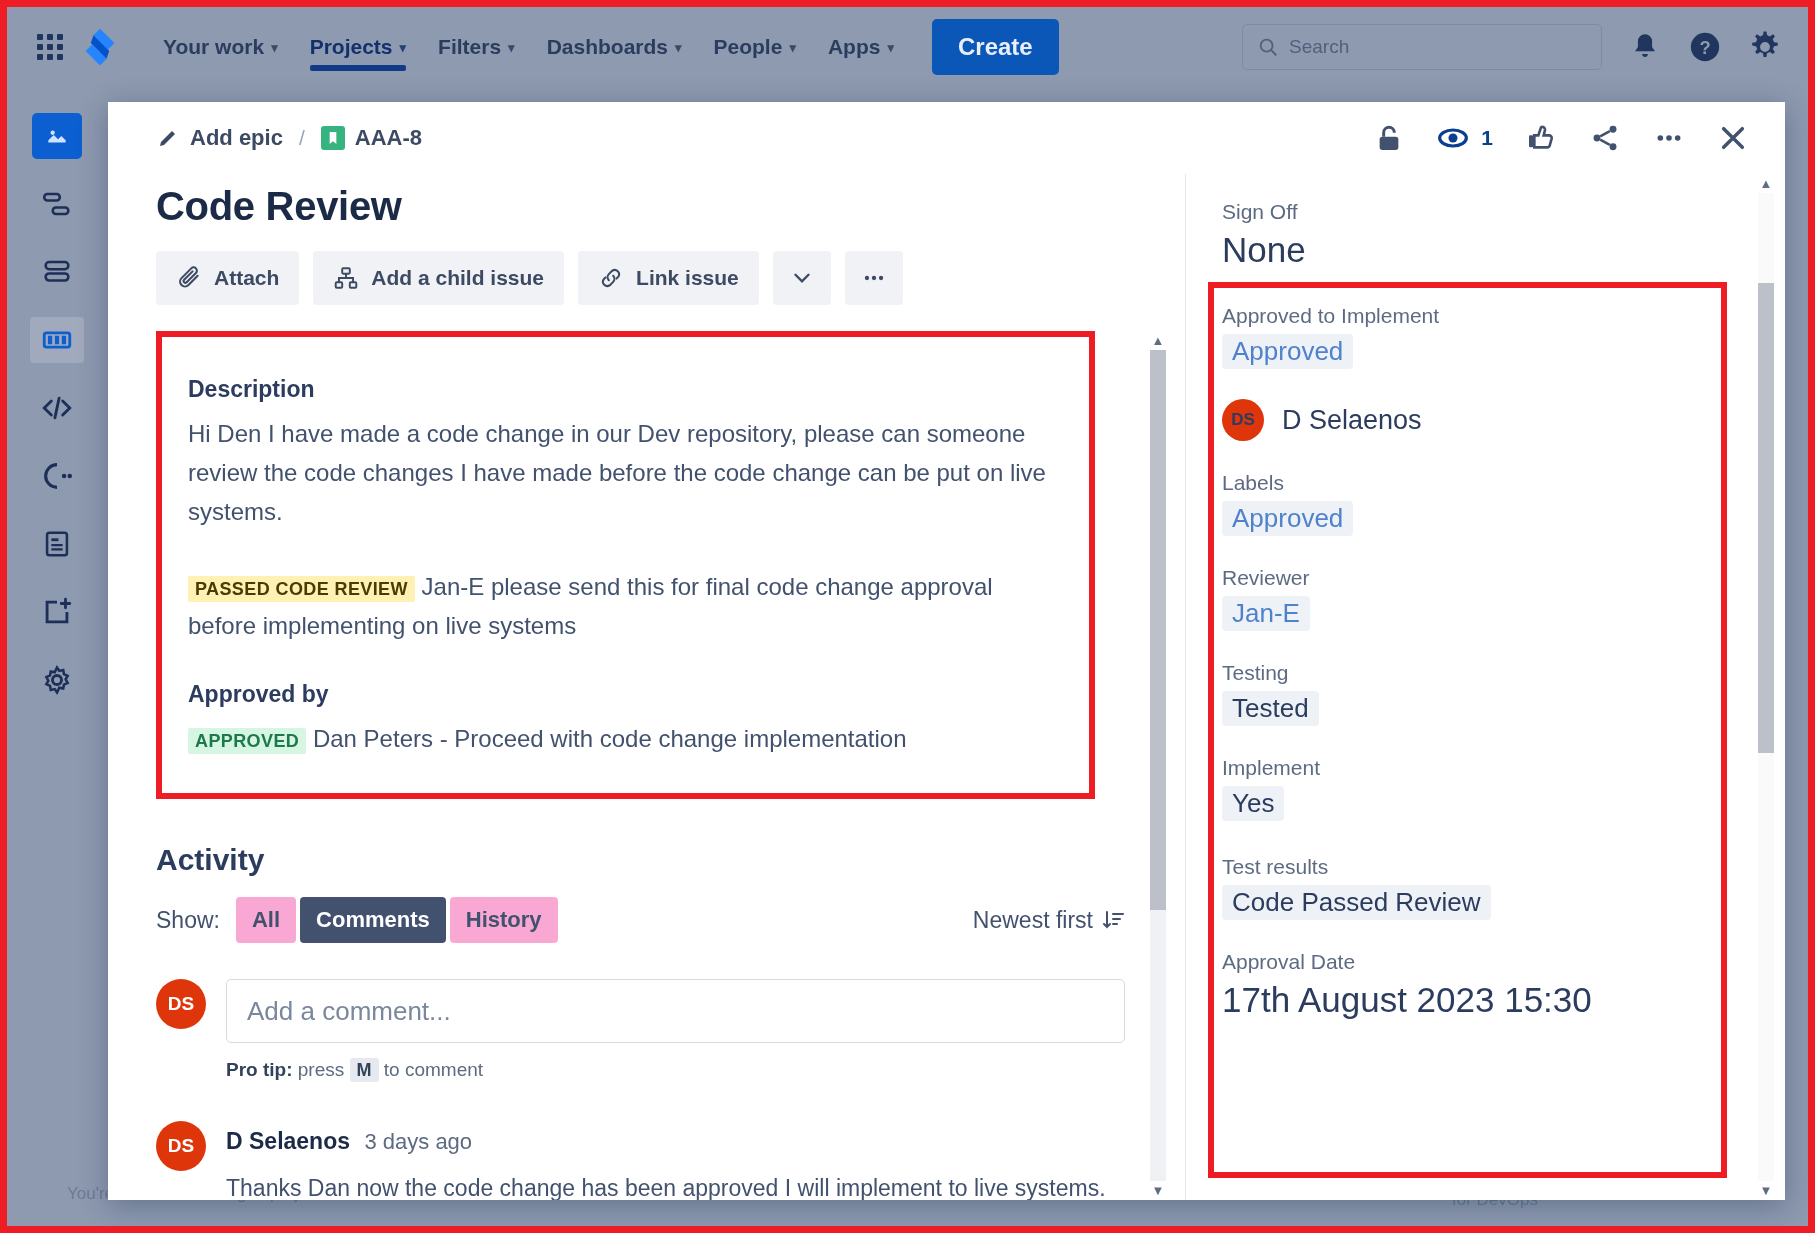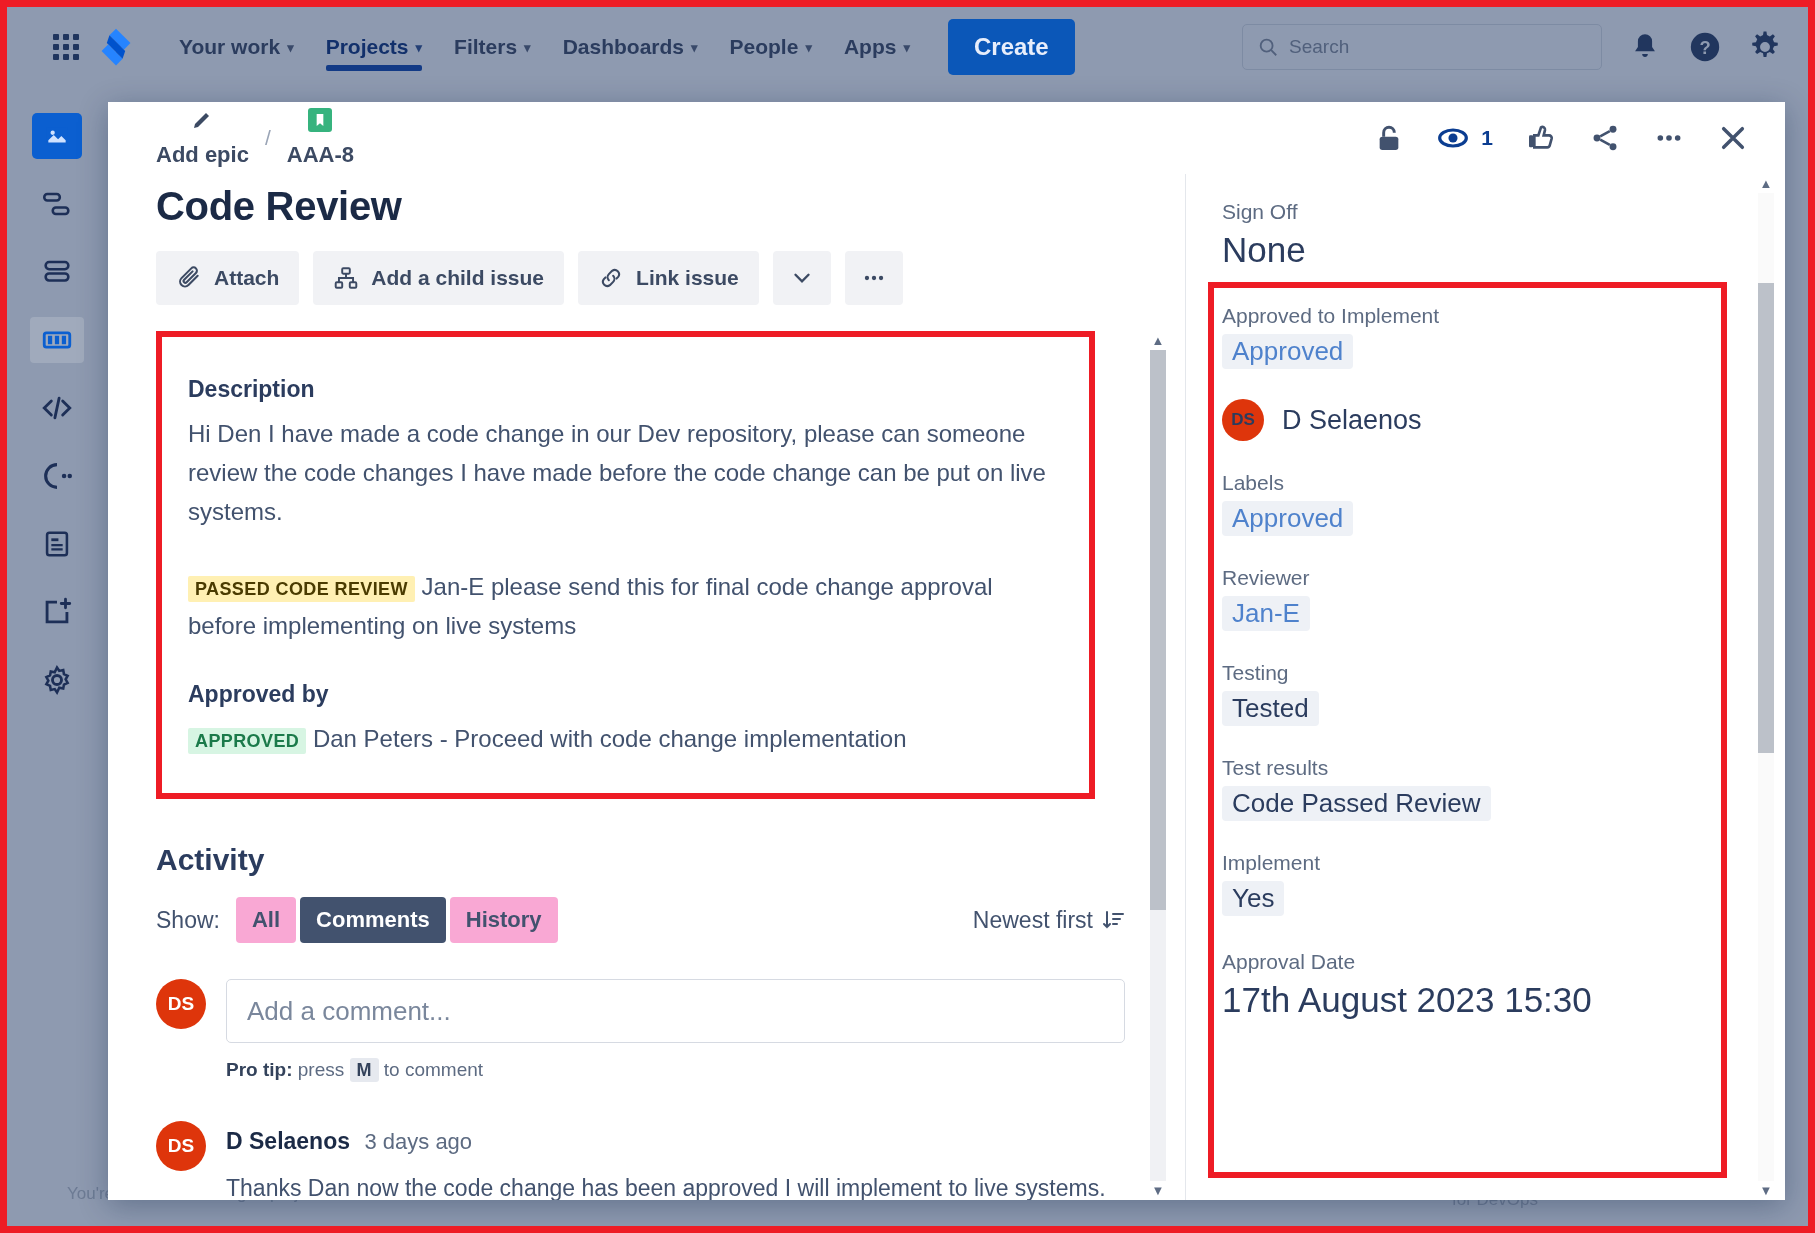--- a/index.html
+++ b/index.html
@@ -20,21 +20,21 @@
   }
 
   
   .app-backdrop {
     position: absolute; inset: 0;
     background: #8e9ab0;
   }
 
   
   .topnav {
-    position: absolute; top: 0; left: 16px; right: 0; height: 80px;
+    position: absolute; top: 0; left: 0; right: 0; height: 80px;
     background: #8e9ab0;
     display: flex; align-items: center;
     padding: 0 26px;
     gap: 0;
   }
   .appswitcher {
     width: 34px; height: 34px; margin-right: 12px;
     display: grid; grid-template-columns: repeat(3, 6px);
     grid-template-rows: repeat(3, 6px); gap: 4px;
     align-content: center; justify-content: center;
@@ -108,21 +108,21 @@
   }
 
   .modal-head {
     height: 72px; flex: 0 0 auto;
     display: flex; align-items: center;
     padding: 0 36px 0 48px;
   }
   .breadcrumb { display: flex; align-items: center; gap: 12px; }
   .bc-link {
     display: flex; align-items: center; gap: 10px;
-    font-size: 22px; font-weight: 700; color: #3c4a63; flex-direction: column;
+    font-size: 22px; font-weight: 700; color: #3c4a63;
   }
   .bc-sep { color: #9aa4b6; font-size: 21px; padding: 0 4px; }
   .epic-glyph { width: 24px; height: 24px; background: #36b37e; border-radius: 3px;
     display:flex; align-items:center; justify-content:center; }
   .head-actions { margin-left: auto; display: flex; align-items: center; gap: 32px; }
   .hicon { color: #42526e; display:flex; align-items:center; }
   .hicon svg { width: 32px; height: 32px; }
   .watch-group { display: flex; align-items: center; gap: 12px; }
   .watch-count { font-size: 21px; font-weight: 700; color: #0b3d91; }
 
@@ -624,28 +624,28 @@
           <div class="rf" style="margin-bottom:30px;">
             <div class="rf-label">Reviewer</div>
             <div><span class="chip link">Jan-E</span></div>
           </div>
 
           <div class="rf" style="margin-bottom:30px;">
             <div class="rf-label">Testing</div>
             <div><span class="chip">Tested</span></div>
           </div>
 
+          <div class="rf" style="margin-bottom:34px;">
+            <div class="rf-label">Implement</div>
+            <div><span class="chip">Yes</span></div>
+          </div>
+
           <div class="rf" style="margin-bottom:30px;">
             <div class="rf-label">Test results</div>
             <div><span class="chip">Code Passed Review</span></div>
-          </div>
-
-          <div class="rf" style="margin-bottom:34px;">
-            <div class="rf-label">Implement</div>
-            <div><span class="chip">Yes</span></div>
           </div>
 
           <div class="rf">
             <div class="rf-label">Approval Date</div>
             <div class="rf-val">17th August 2023 15:30</div>
           </div>
         </div>
 
         <div class="right-redbox"></div>
 

